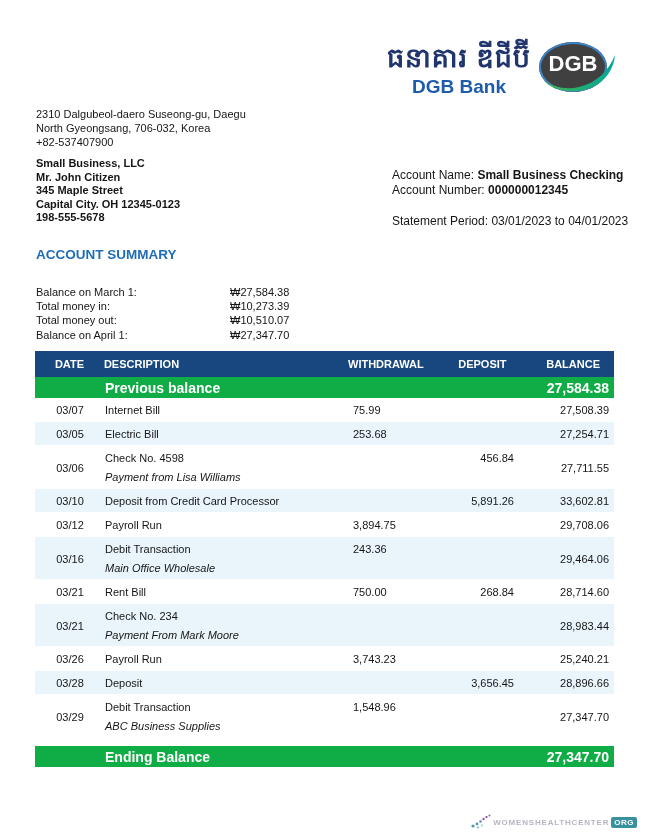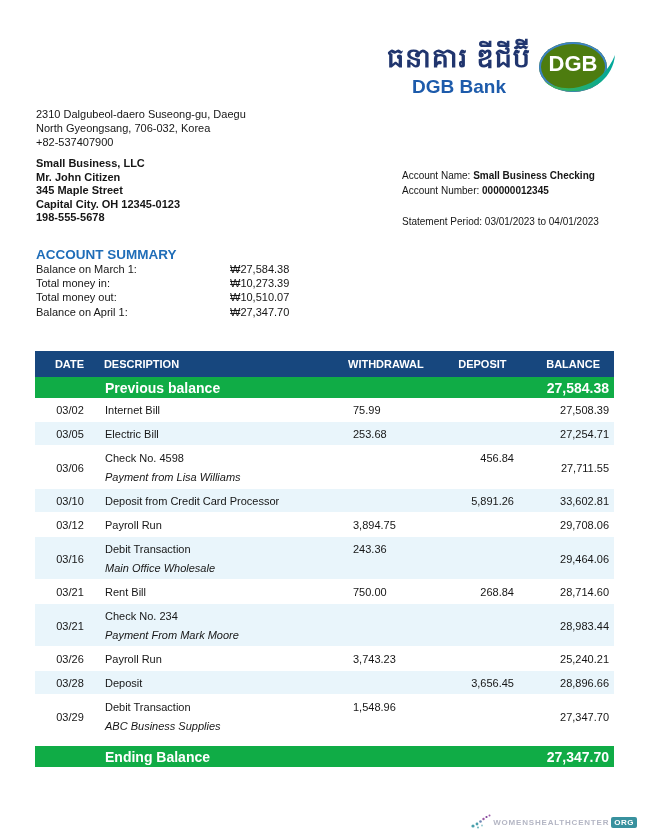--- a/index.html
+++ b/index.html
@@ -22,40 +22,40 @@
   .logo-khmer {
     font-size: 27px; font-weight: bold; color: #20356e;
     line-height: 36px; letter-spacing: 1px; white-space: nowrap;
   }
   .logo-en {
     font-size: 19px; font-weight: bold; color: #1d5bab; line-height: 22px;
   }
   .emblem { position: relative; width: 76px; height: 56px; }
   .emblem-oval {
     position: absolute; left: 0; top: 2px; width: 68px; height: 50px;
-    background: #4d7c0f; border-radius: 50%;
+    background: #404040; border-radius: 50%;
     display: flex; align-items: center; justify-content: center;
     box-shadow: inset 0 0 0 2px #3c82c4;
   }
   .emblem-text {
     color: #ffffff; font-weight: bold; font-size: 22px;
     letter-spacing: 0px; transform: translateY(-3px);
   }
   .emblem-swoosh { position: absolute; left: 0; top: 0; width: 76px; height: 56px; }
 
   
   .bank-address { position: absolute; left: 36px; top: 107px; font-size: 11px; line-height: 14px; }
   .recipient   { position: absolute; left: 36px; top: 157px; font-size: 11px; line-height: 13.5px; font-weight: bold; }
-  .account-info { position: absolute; left: 402px; top: 168px; font-size: 10px; line-height: 15px; }
+  .account-info { position: absolute; left: 392px; top: 168px; font-size: 12px; line-height: 15px; }
   .account-info .row b { font-weight: bold; }
   .account-info .period { margin-top: 16px; }
 
   
   .summary { position: absolute; left: 36px; top: 247px; width: 320px; }
-  .summary-title { color: #1f6db8; font-weight: bold; font-size: 13.5px; margin-bottom: 0; }
+  .summary-title { color: #1f6db8; font-weight: bold; font-size: 13.5px; margin-bottom: 23px; }
   .summary-row { display: flex; font-size: 11px; line-height: 14.2px; }
   .summary-row .s-label { width: 194px; }
   .summary-row .s-value { flex: 1; }
 
   
   .table { position: absolute; left: 35px; top: 351px; width: 579px; font-size: 11px; }
   .t-head {
     background: #17477e; color: #ffffff; font-weight: bold;
     display: flex; height: 26px; align-items: center;
   }
@@ -180,21 +180,21 @@
     <div class="t-green">
       <span class="cell-date"></span>
       <span class="cell-desc">Previous balance</span>
       <span class="cell-spacer"></span>
       <span class="cell-bal">27,584.38</span>
     </div>
 
     <div class="t-body">
 
       <div class="t-row">
-        <span class="cell-date">03/02</span>
+        <span class="cell-date">03/07</span>
         <span class="cell-desc"><span class="desc-line">Internet Bill</span></span>
         <span class="cell-wd">75.99</span>
         <span class="cell-dep"></span>
         <span class="cell-bal">27,508.39</span>
       </div>
 
       <div class="t-row">
         <span class="cell-date">03/05</span>
         <span class="cell-desc"><span class="desc-line">Electric Bill</span></span>
         <span class="cell-wd">253.68</span>

